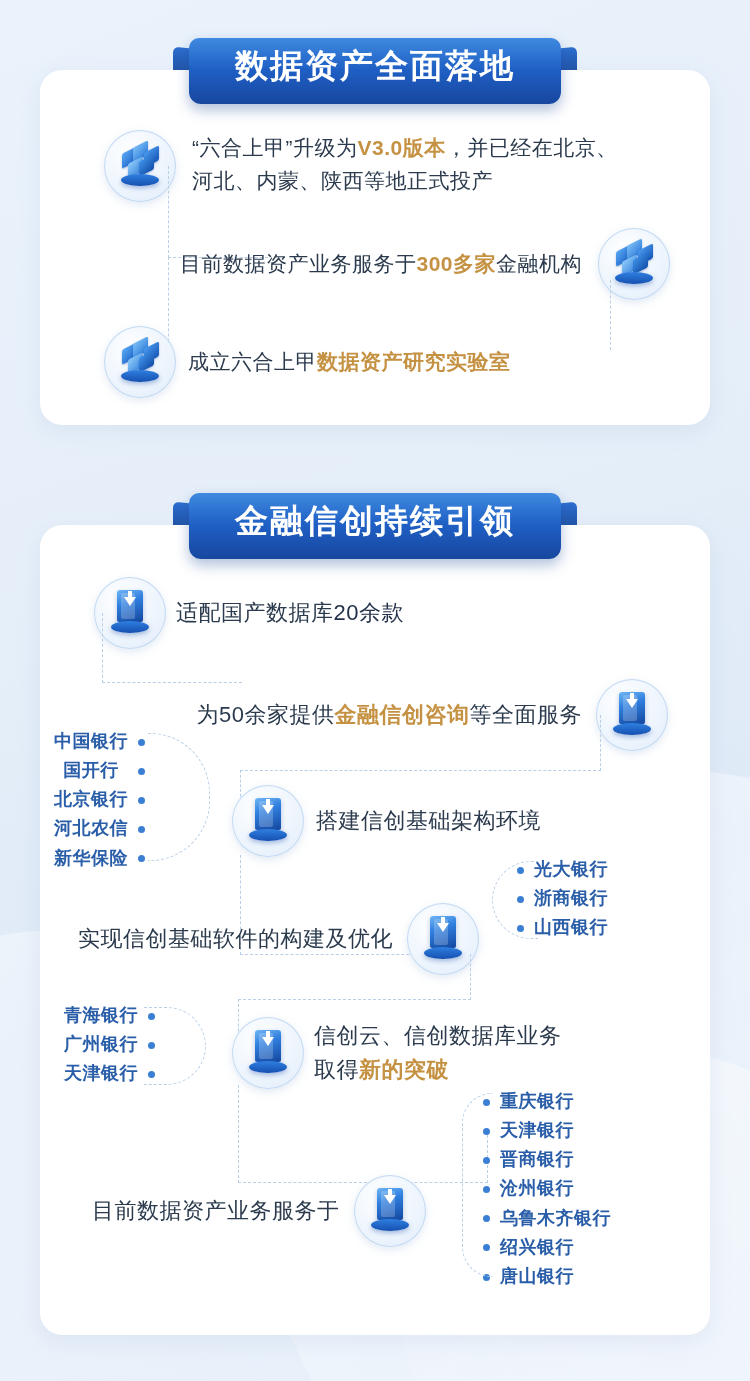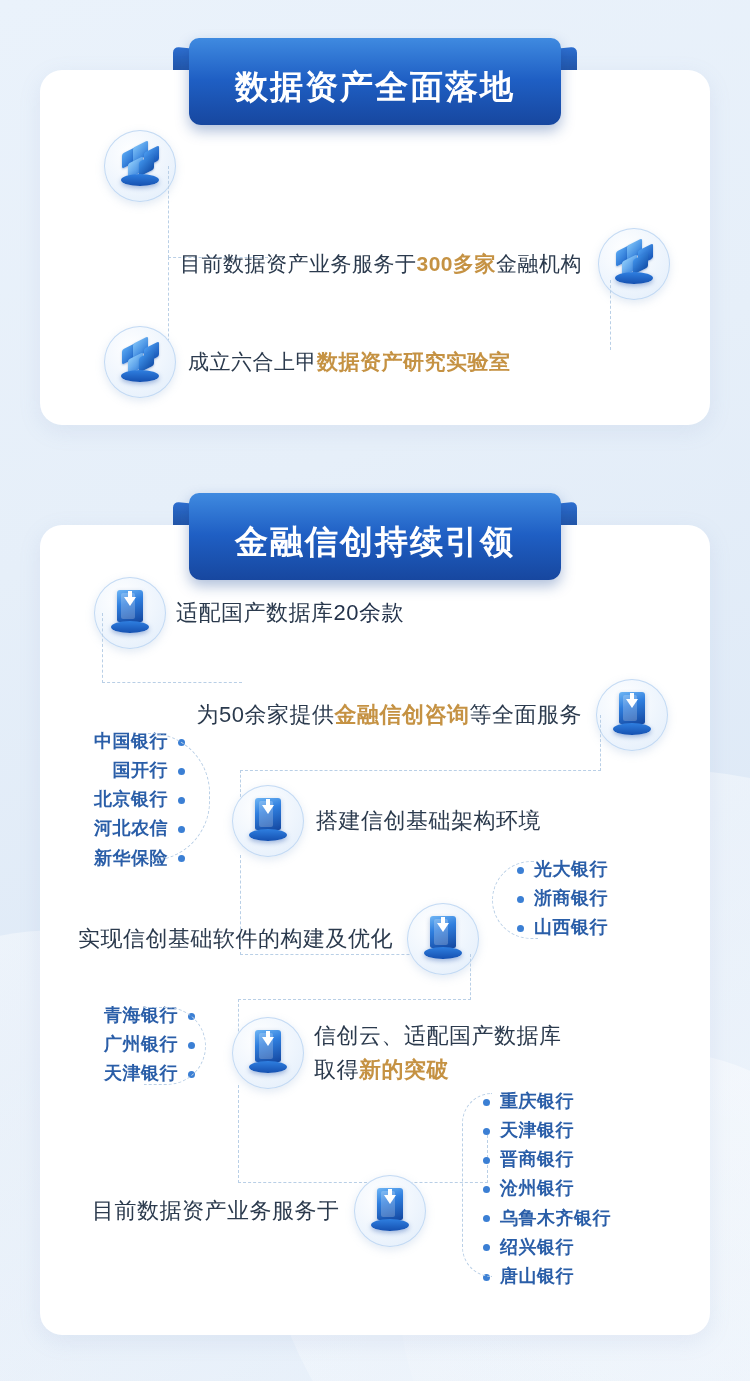--- a/index.html
+++ b/index.html
@@ -44,21 +44,21 @@
     position: absolute;
     top: -32px;
     left: 0;
     right: 0;
     display: flex;
     justify-content: center;
   }
   .banner {
     position: relative;
     display: inline-block;
-    padding: 27px 46px 15px 46px;
+    padding: 6px 46px 15px 46px;
     background: linear-gradient(180deg, #3f8ae0 0%, #1f5fc4 48%, #17479f 100%);
     color: #ffffff;
     font-size: 33px;
     font-weight: bold;
     letter-spacing: 2px;
     border-radius: 10px 10px 12px 12px;
     box-shadow: 0 6px 14px rgba(27, 72, 150, 0.35);
     font-family: Liberation Serif, serif;
   }
   .banner::before, .banner::after {
@@ -174,21 +174,21 @@
   
   .banks {
     position: absolute;
     font-size: 18px;
     color: #2a5ea8;
     font-weight: bold;
     line-height: 1.62;
     letter-spacing: .5px;
   }
   .banks.right-side { text-align: left; }
-  .banks.left-side { text-align: right; margin-left: 40px; }
+  .banks.left-side { text-align: center; }
   .banks .b { position: relative; white-space: nowrap; }
   .banks .b::after {
     content: "";
     position: absolute;
     top: 50%;
     width: 7px; height: 7px;
     margin-top: -3px;
     border-radius: 50%;
     background: #3b7fd4;
   }
@@ -222,20 +222,23 @@
           <div class="glyph">
             <div class="icon-cubes">
                 <i></i>
                 <i></i>
                 <i></i>
                 <i></i>
                 <i></i>
               </div>
             <div class="disc"></div>
           </div>
+        </div>
+        <div class="text" style="width:430px;padding-top:6px;">
+          <span>“六合上甲”升级为</span><span class="hl-gold">V3.0版本</span><span>，并已经在北京、河北、内蒙、陕西等地正式投产</span>
         </div>
       </div>
 
       <div class="conn" style="left:128px;top:96px;width:1px;height:92px;border-left-width:1.5px;"></div>
       <div class="conn" style="left:128px;top:187px;width:100px;height:1px;border-top-width:1.5px;"></div>
 
       <div class="row right" style="margin-top:26px;">
         <div class="text" style="margin-right:16px;">
           <span>目前数据资产业务服务于</span><span class="hl-gold">300多家</span><span>金融机构</span>
         </div>
@@ -389,21 +392,21 @@
           <div class="glyph">
             <div class="icon-door">
                 <div class="panel"></div>
                 <div class="stem"></div>
                 <div class="arrow"></div>
               </div>
             <div class="disc"></div>
           </div>
         </div>
         <div class="text big">
-          <div>信创云、适配国产数据库</div>
+          <div>信创云、信创数据库业务</div>
           <div><span>取得</span><span class="hl-gold">新的突破</span></div>
         </div>
       </div>
 
       <div class="conn" style="left:198px;top:560px;width:1px;height:98px;border-left-width:1.5px;"></div>
       <div class="conn" style="left:198px;top:657px;width:250px;height:1px;border-top-width:1.5px;"></div>
       <div class="conn" style="left:447px;top:610px;width:1px;height:48px;border-left-width:1.5px;"></div>
 
       <div class="banks right-side" style="left:460px;top:562px;">
         <div class="b">重庆银行</div>

